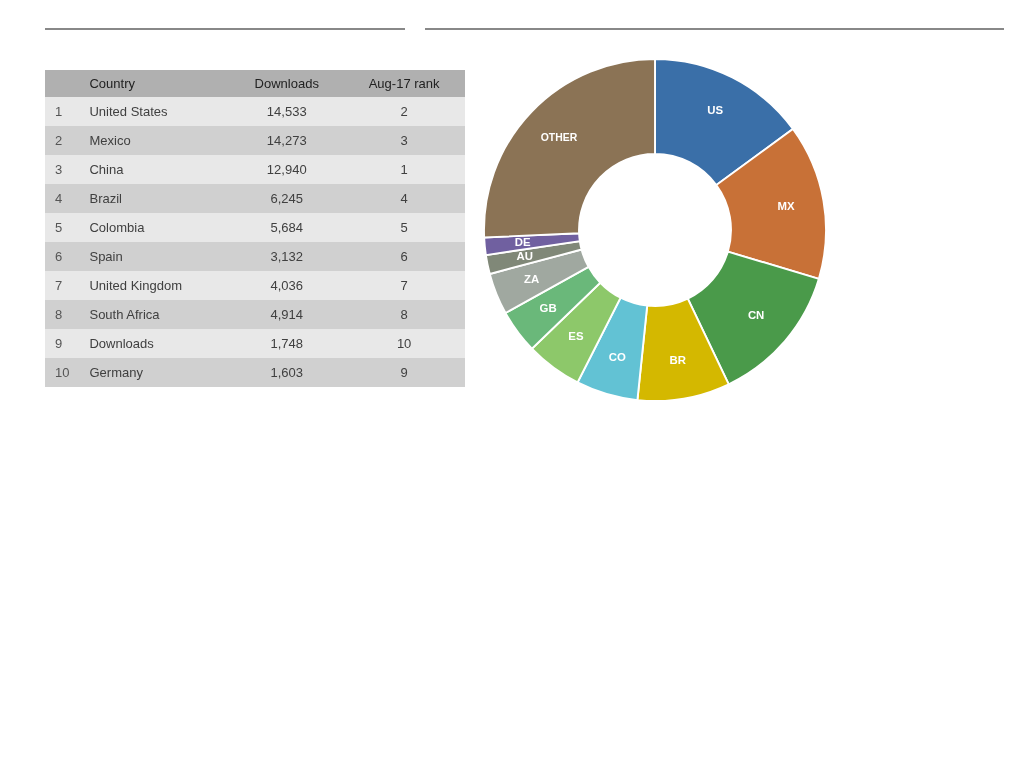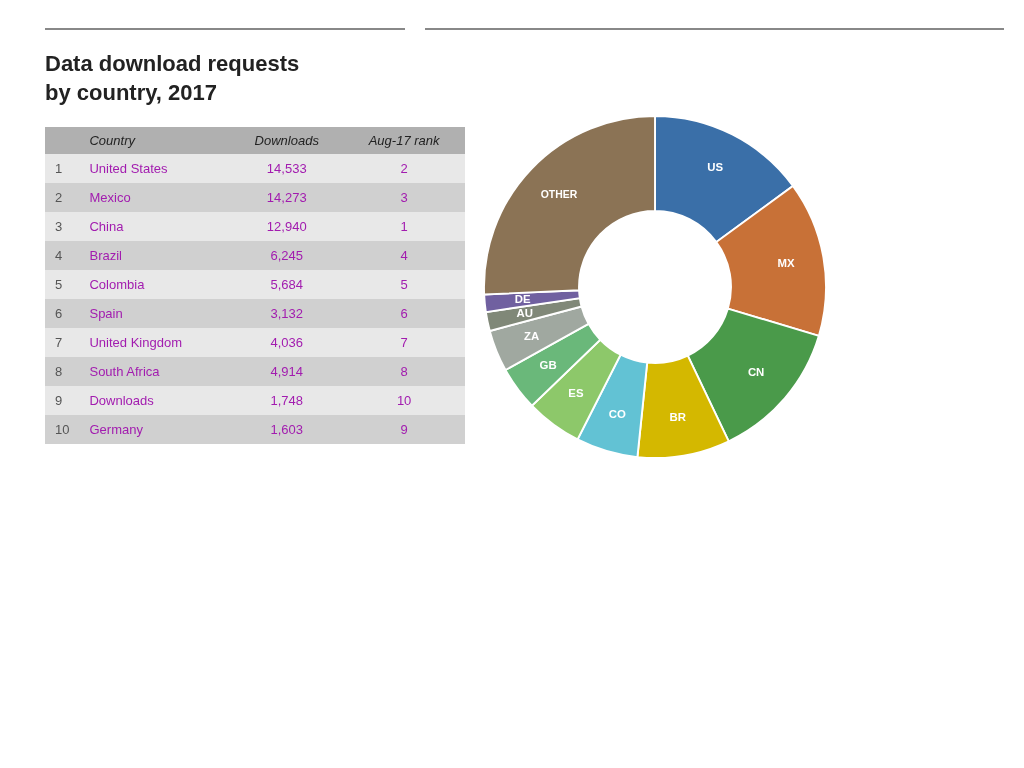--- a/index.html
+++ b/index.html
@@ -93,38 +93,37 @@
     table {
       border-collapse: collapse;
       width: 100%;
       font-size: 13px;
     }
     thead tr {
       background: #b0b0b0;
     }
     thead th {
       padding: 6px 10px;
-      font-style: italic;
       font-weight: normal;
       color: #222;
       text-align: left;
     }
     thead th:nth-child(3),
     thead th:nth-child(4) {
       text-align: center;
     }
     tbody tr:nth-child(odd) {
       background: #e8e8e8;
     }
     tbody tr:nth-child(even) {
       background: #d0d0d0;
     }
     tbody td {
       padding: 7px 10px;
-      color: #a21caf;
+      color: #404040;
     }
     tbody td:nth-child(3),
     tbody td:nth-child(4) {
       text-align: center;
     }
     .rank-col {
       width: 30px;
       color: #555;
     }
 
@@ -148,24 +147,20 @@
 <div class="sidebar">
   <span class="sidebar-text"></span>
 </div>
 
 <div class="top-lines">
   <div class="line-left"></div>
   <div class="line-right"></div>
 </div>
 
 <div class="main-content">
-  <div class="title-section">
-    <div class="main-title">Data download requests<br>by country, 2017</div>
-    <div class="subtitle"></div>
-  </div>
 
   <div class="content-row">
     <div class="table-container">
       <table>
         <thead>
           <tr>
             <th></th>
             <th>Country</th>
             <th>Downloads</th>
             <th>Aug-17 rank</th>

